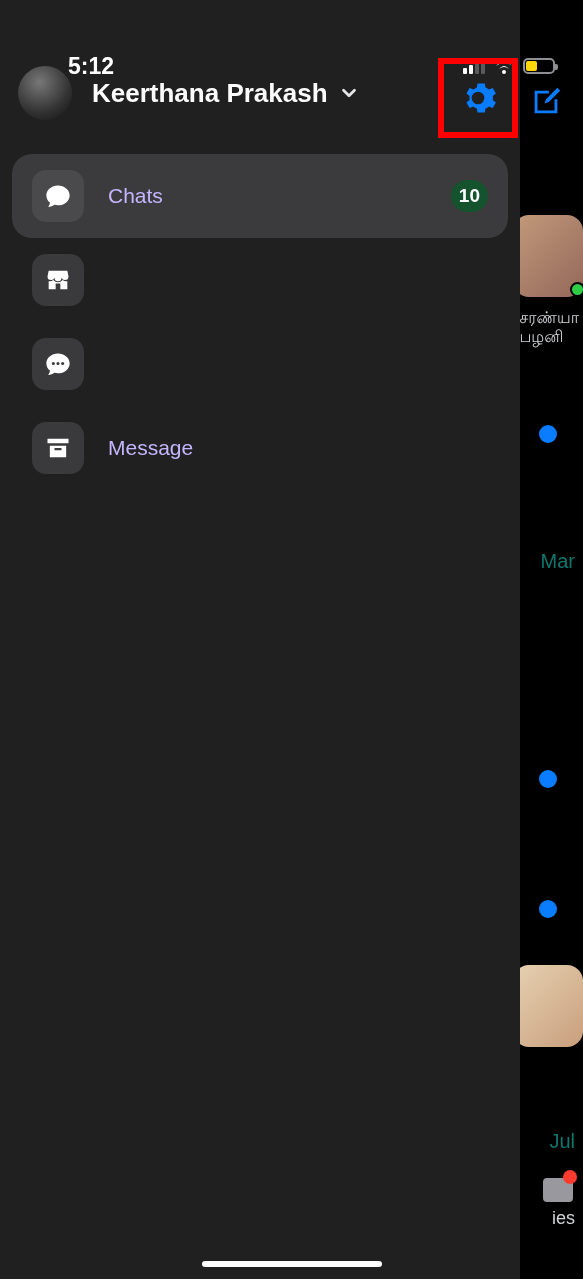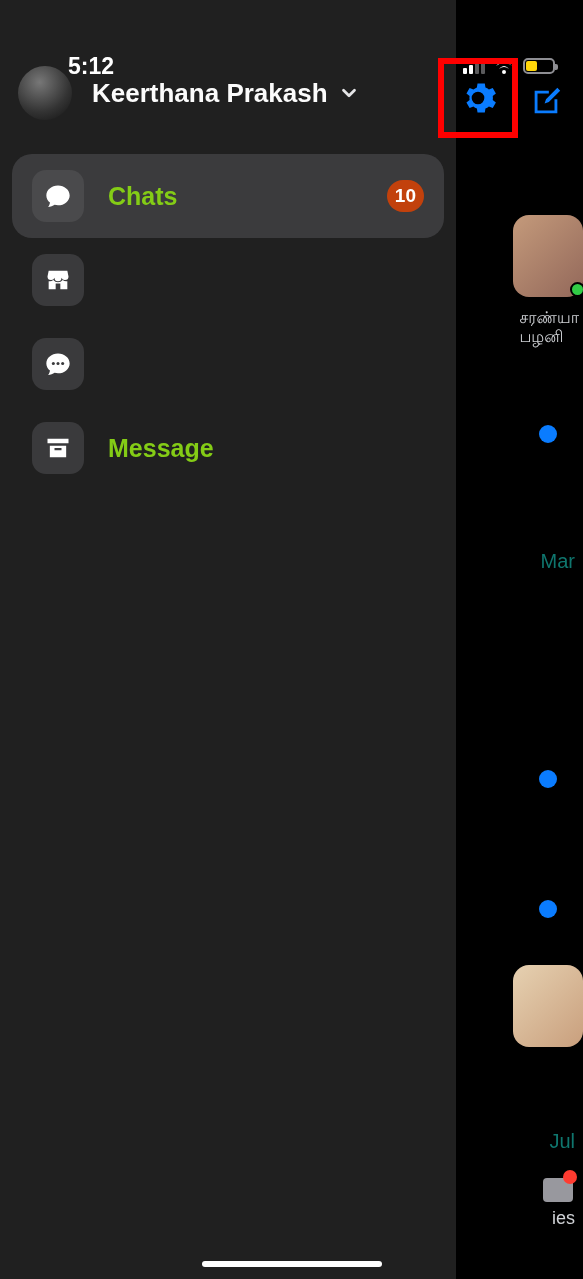--- a/index.html
+++ b/index.html
@@ -111,21 +111,21 @@
       height: 14px;
       border-radius: 50%;
       background: #ff3b30;
     }
 
     
     .drawer {
       position: absolute;
       left: 0;
       top: 0;
-      width: 456px;
+      width: 520px;
       height: 100%;
       background: #202020;
       border-radius: 0 0 0 0;
     }
 
     
     .status-bar {
       height: 58px;
       display: flex;
       align-items: center;
@@ -254,30 +254,30 @@
       border-radius: 14px;
       display: flex;
       align-items: center;
       justify-content: center;
       flex-shrink: 0;
     }
     .menu-item.active .icon-tile {
       background: #4a4a4c;
     }
     .menu-label {
-      font-size: 25px;
-      font-weight: 700;
-      color: #84cc16;
+      font-size: 21px;
+      font-weight: 400;
+      color: #c4b5fd;
     }
     .badge {
       position: absolute;
       right: 20px;
       top: 50%;
       transform: translateY(-50%);
-      background: #c2410c;
+      background: #14532d;
       color: #fff;
       border-radius: 16px;
       min-width: 34px;
       height: 32px;
       font-size: 19px;
       font-weight: 700;
       display: flex;
       align-items: center;
       justify-content: center;
       padding: 0 8px;

